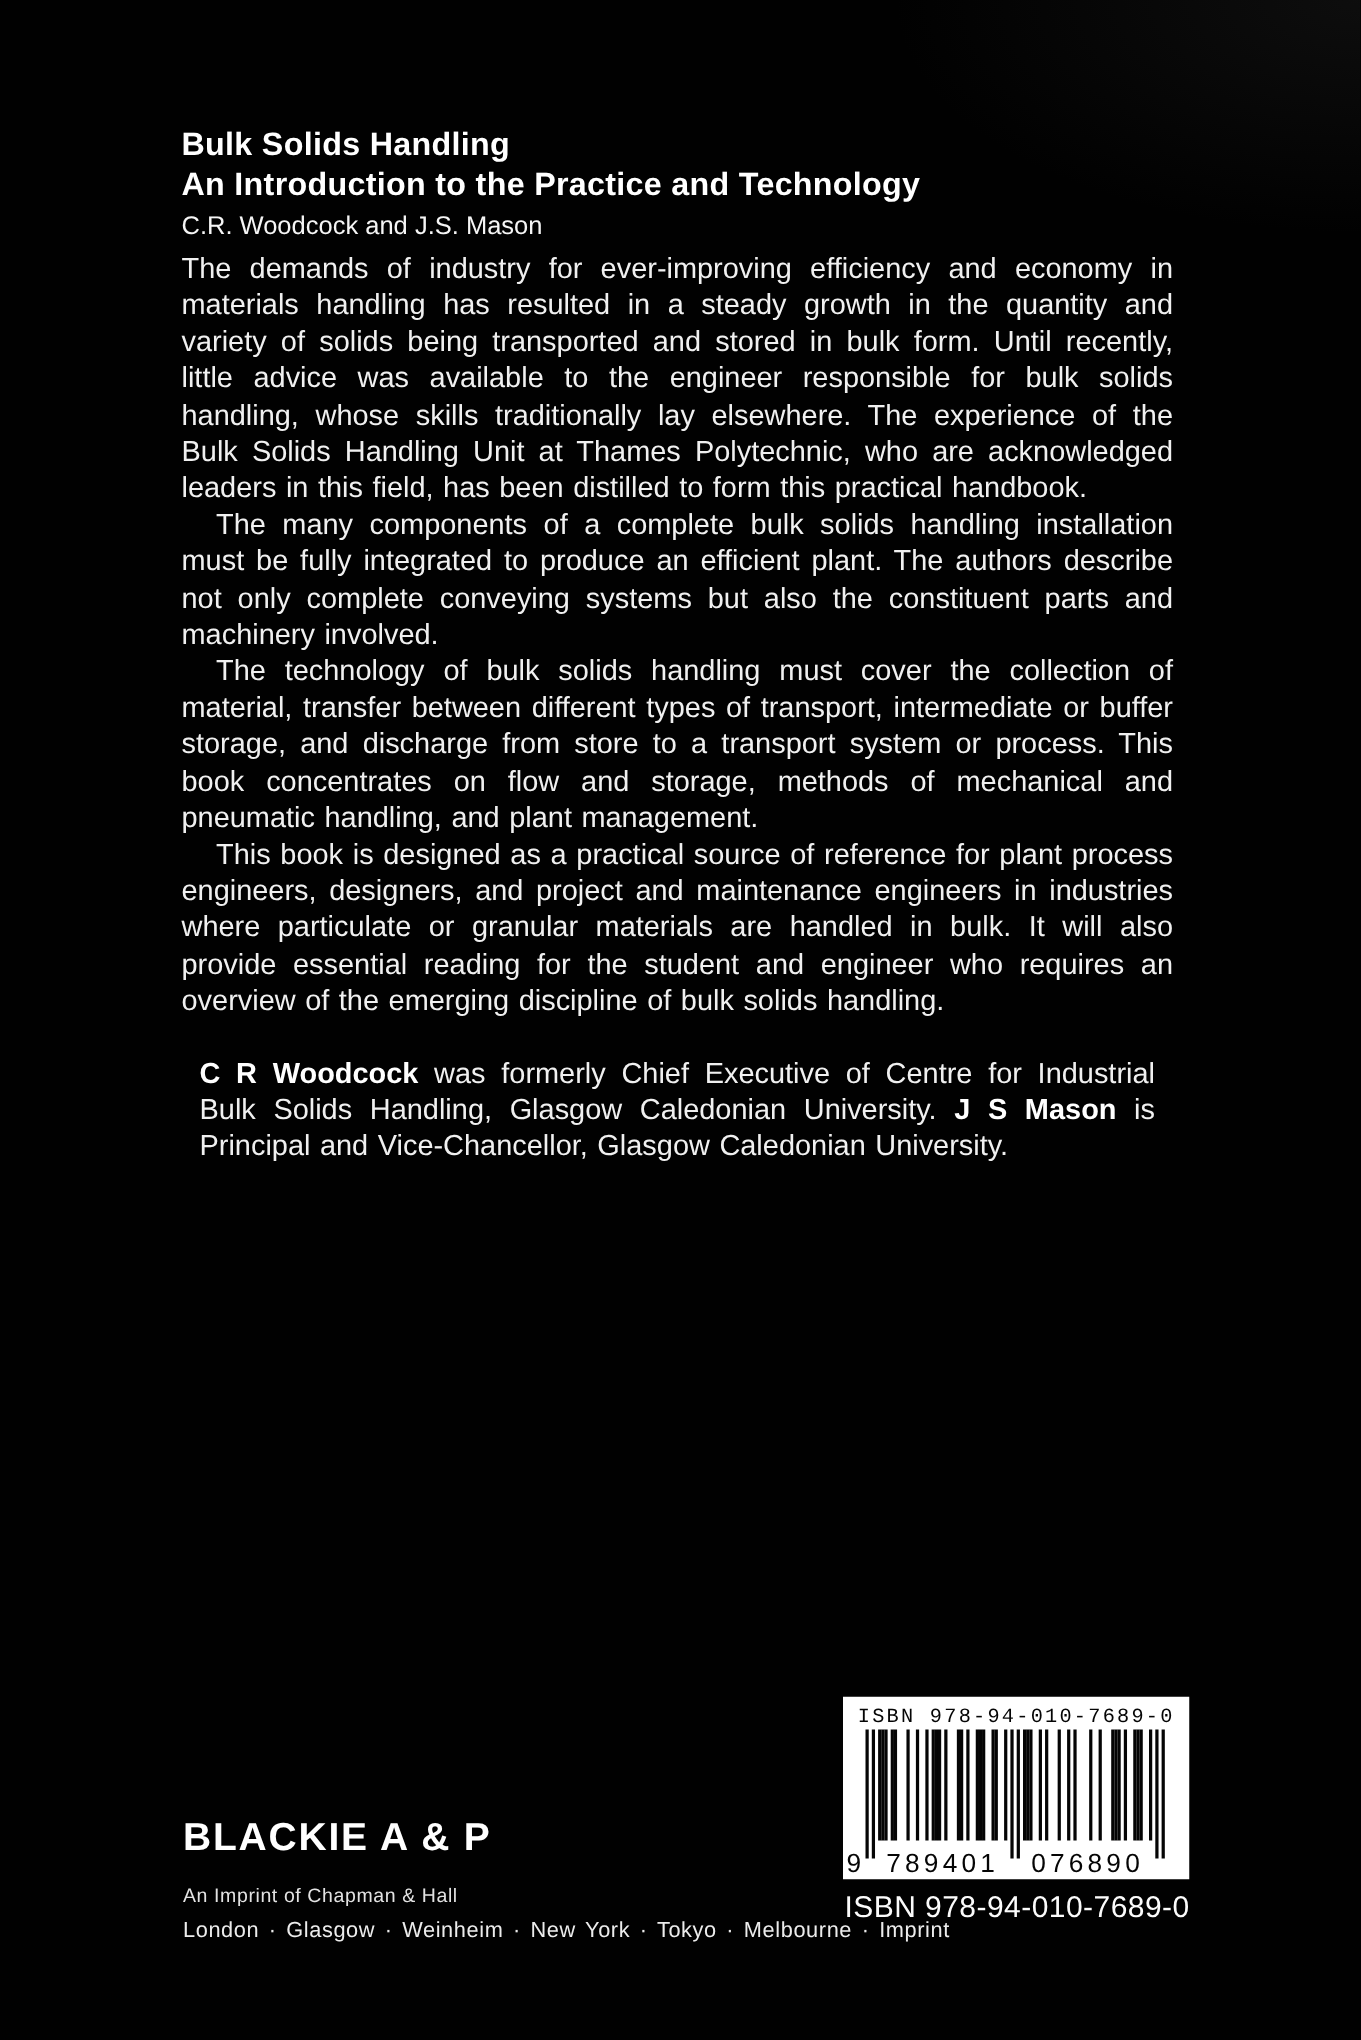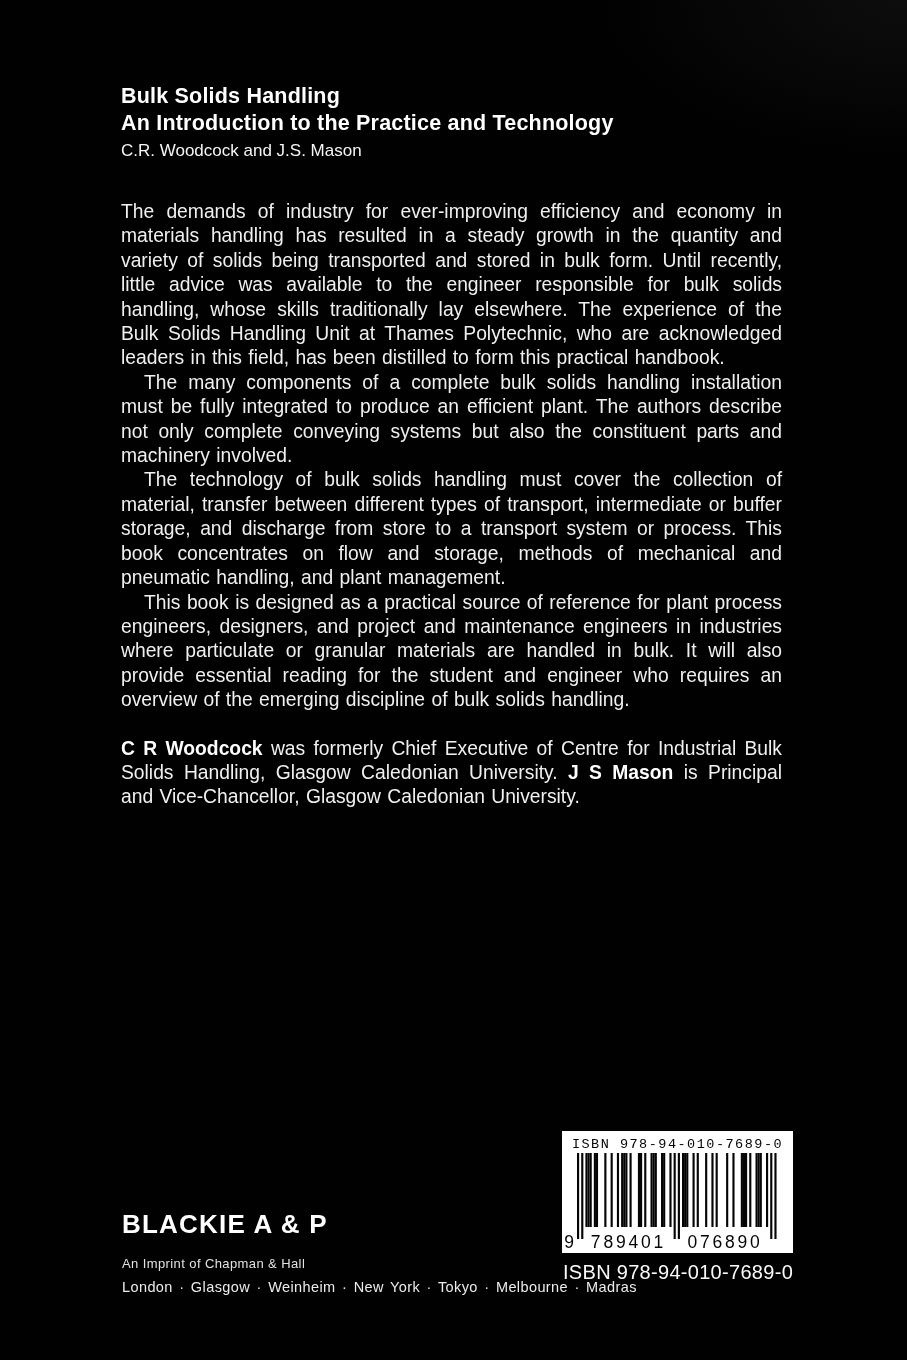--- a/index.html
+++ b/index.html
@@ -33,33 +33,33 @@
     color: #ffffff;
     letter-spacing: 0.2px;
   }
   .authors {
     font-size: 17px;
     line-height: 27px;
     font-weight: 400;
     color: #f5f5f5;
   }
 
-  .blurb { margin-top: 36px; }
+  .blurb { margin-top: 4px; }
   .para {
     margin: 0;
     font-size: 19.3px;
     line-height: 24.4px;
     text-align: justify;
     color: #f0f0f0;
     word-spacing: 1px;
   }
   .para.indent { text-indent: 23px; }
 
   .bio {
-    margin: 0;
+    margin: 12px;
     margin-top: 24px;
     font-size: 19.3px;
     line-height: 24.4px;
     text-align: justify;
     color: #f0f0f0;
     word-spacing: 1px;
   }
   .bold { font-weight: 700; color: #ffffff; }
 
   .publisher {
@@ -149,21 +149,21 @@
 
     <p class="bio"><span class="bold">C R Woodcock</span><span> was formerly Chief Executive of Centre for Industrial Bulk Solids Handling, Glasgow Caledonian University. </span><span class="bold">J S Mason</span><span> is Principal and Vice-Chancellor, Glasgow Caledonian University.</span></p>
 
   </div>
 
   <footer>
 
     <div class="publisher">
       <div class="pub-name">BLACKIE A &amp; P</div>
       <div class="pub-imprint">An Imprint of Chapman &amp; Hall</div>
-      <div class="pub-cities">London · Glasgow · Weinheim · New York · Tokyo · Melbourne · Madras</div>
+      <div class="pub-cities">London · Glasgow · Weinheim · New York · Tokyo · Melbourne · Imprint</div>
     </div>
 
     <div class="barcode-area">
       <svg viewBox="0 0 231 122" xmlns="http://www.w3.org/2000/svg">
           <rect x="0" y="0" width="231" height="122" fill="#ffffff"></rect>
           <text x="115.5" y="17" text-anchor="middle" class="bc-top">ISBN 978-94-010-7689-0</text>
           <rect x="15.00" y="22" width="2.15" height="86" fill="#050505"></rect>
           <rect x="19.20" y="22" width="2.15" height="86" fill="#050505"></rect>
           <rect x="23.40" y="22" width="2.15" height="74" fill="#050505"></rect>
           <rect x="25.50" y="22" width="2.15" height="74" fill="#050505"></rect>

